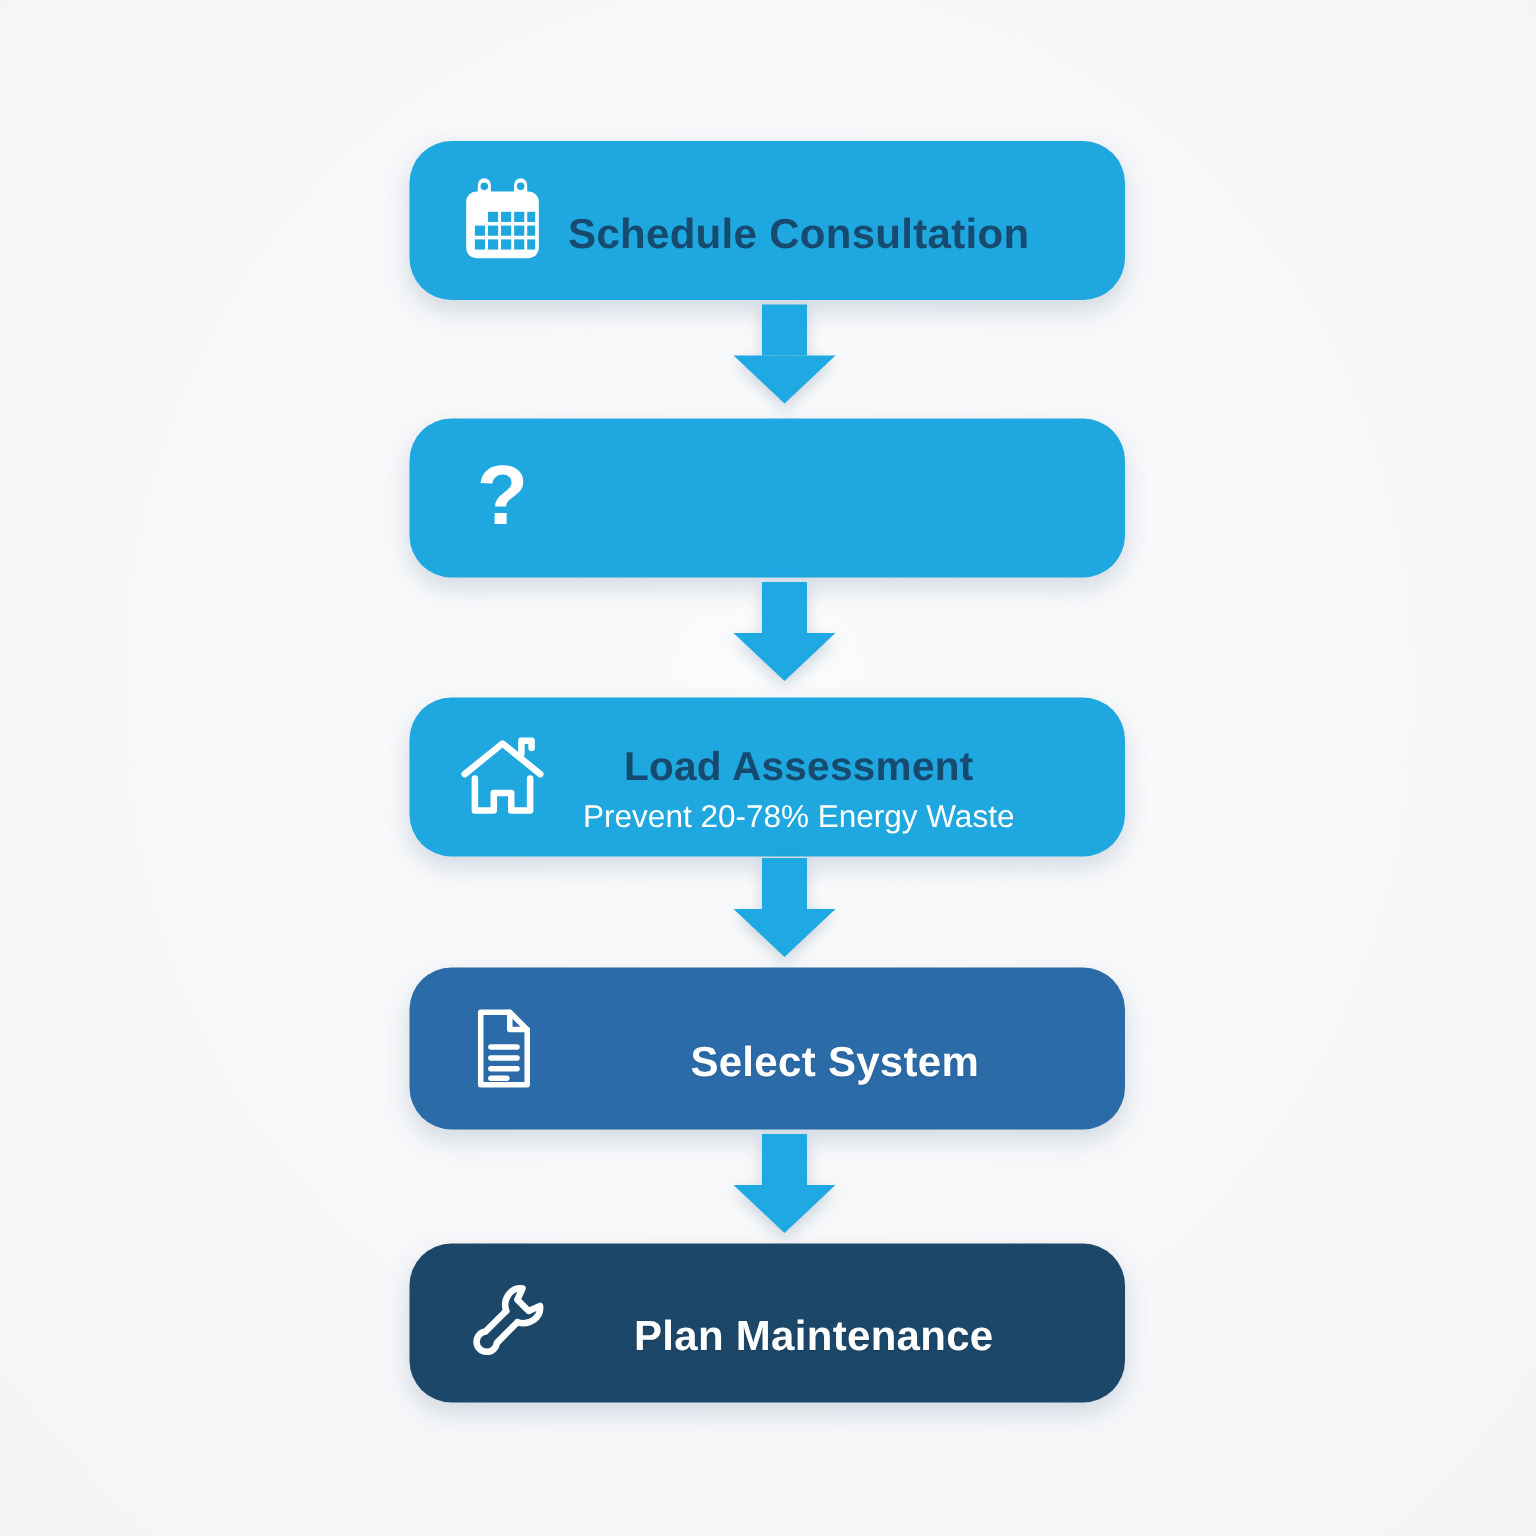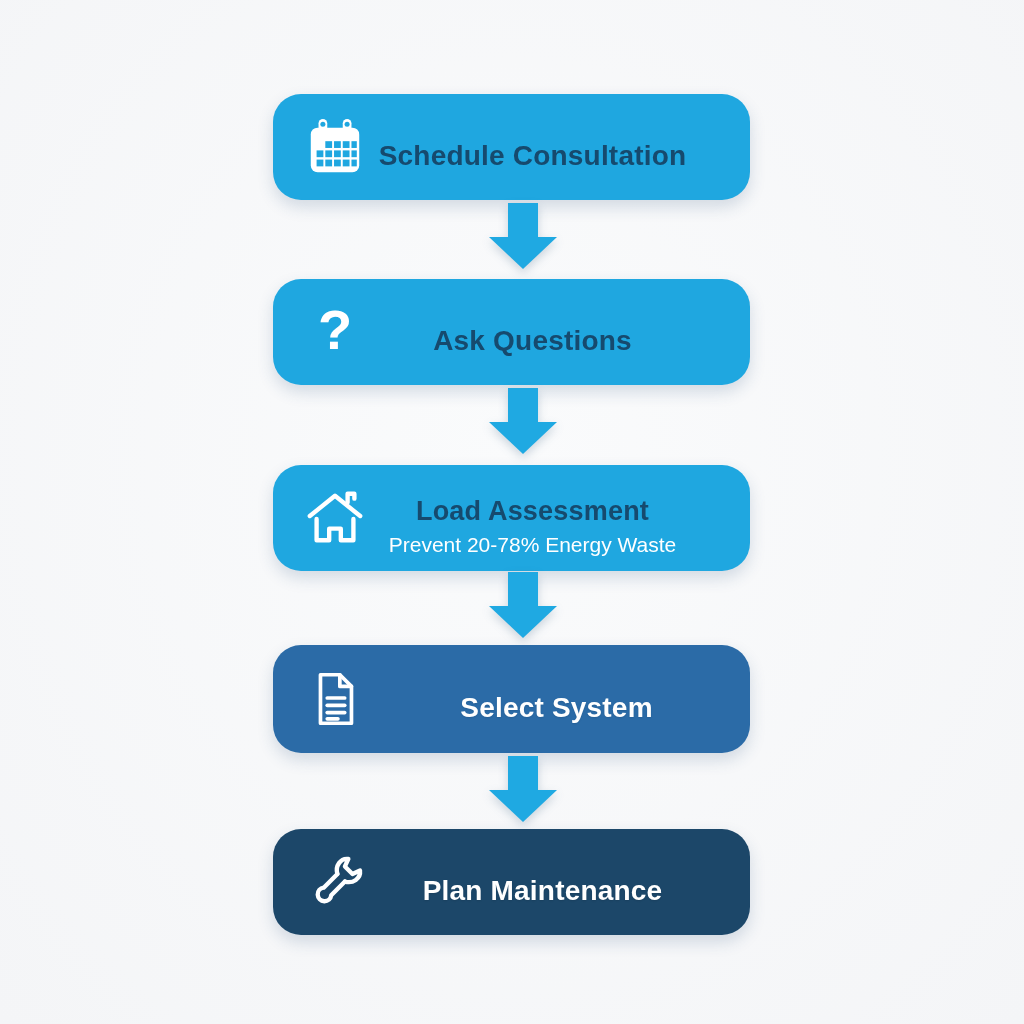--- a/index.html
+++ b/index.html
@@ -138,23 +138,20 @@
 
   <div class="arrow a1">
     <div class="arrow-stem"></div>
       <div class="arrow-head"></div>
   </div>
 
   <div class="step step--bright s2">
     <div class="step-icon">
       <span class="qmark">?</span>
     </div>
-    <div class="step-text">
-      <div class="step-title title-navy">Ask Questions</div>
-    </div>
   </div>
 
   <div class="arrow a2">
     <div class="arrow-stem"></div>
       <div class="arrow-head"></div>
   </div>
 
   <div class="step step--bright s3">
     <div class="step-icon">
       <svg viewBox="0 0 64 64" aria-hidden="true" fill="none" stroke="#FFFFFF" stroke-width="4.5" stroke-linecap="round" stroke-linejoin="round">

